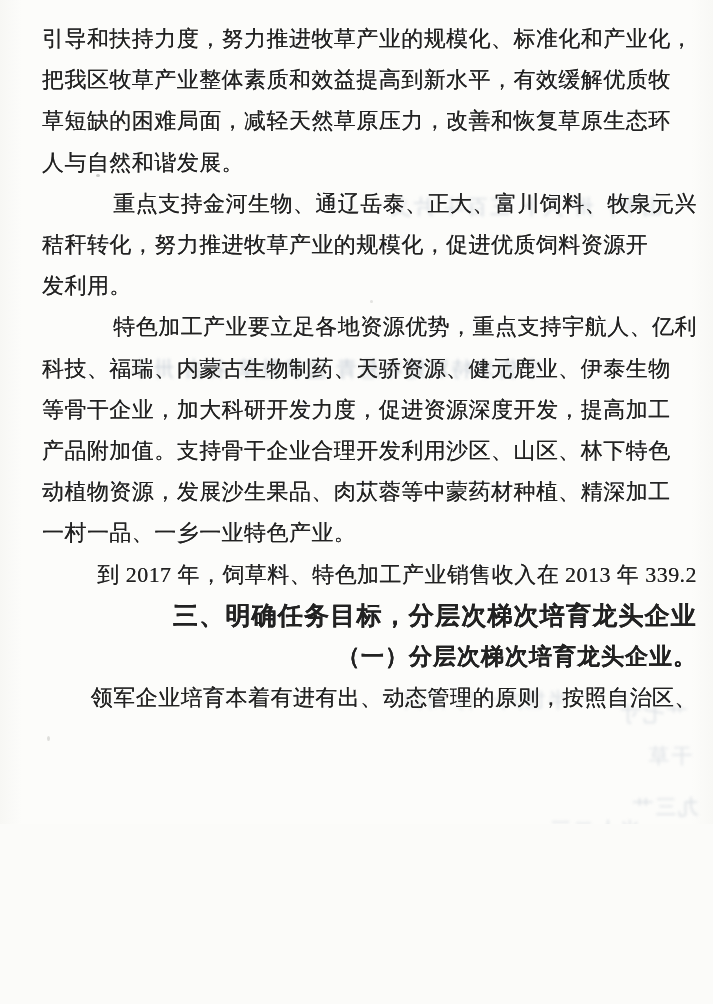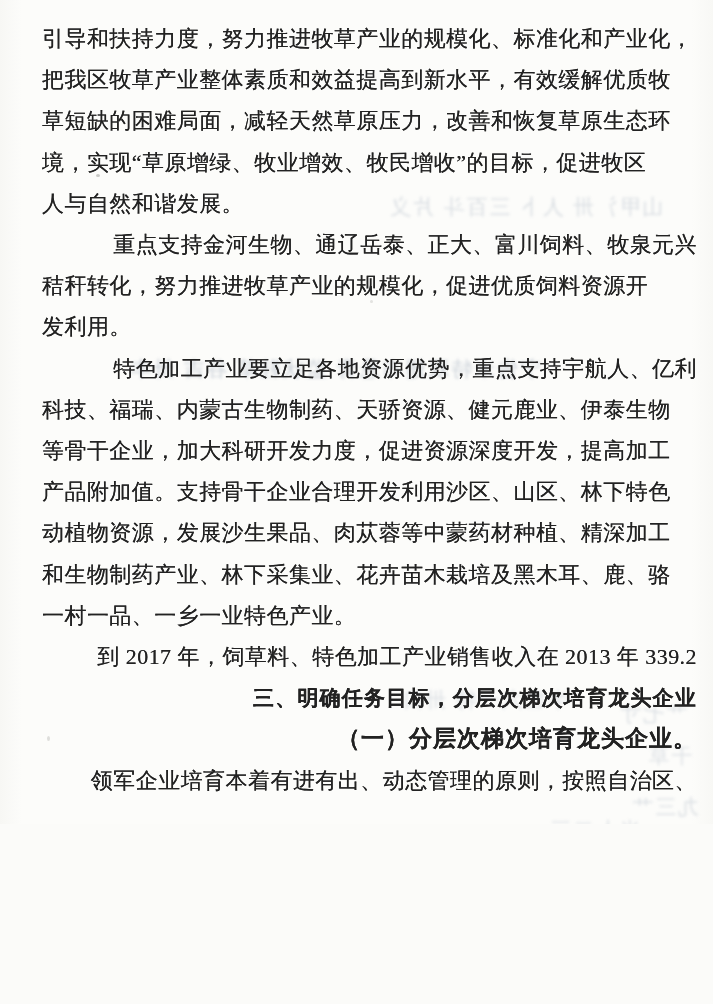--- a/index.html
+++ b/index.html
@@ -27,21 +27,21 @@
     font-size: 22px;
     line-height: 41.2px;
     letter-spacing: 0.45px;
     white-space: nowrap;
     text-shadow: 0 0 0.4px #3a3a3a;
   }
   .indent { text-indent: 46px; text-align: right; }
   .heading1 .line {
     font-weight: bold;
     font-family: "Liberation Sans", "DejaVu Sans", sans-serif;
-    font-size: 21px;
+    font-size: 25px;
     letter-spacing: 1.2px;
     text-shadow: 0 0 0.6px #111;
   }
   .heading2 .line {
     font-weight: bold;
     font-family: "Liberation Serif", "DejaVu Serif", serif;
     font-size: 23px;
     letter-spacing: 1px;
     text-shadow: 0 0 0.6px #111;
   }
@@ -86,35 +86,33 @@
       <span class="smudge" style="left: 548px; top: 816px; opacity: 0.4;">米卜二三</span>
       <span class="smudge" style="left: 432px; top: 855px; opacity: 0.5;">斗去做英 马丰 支持收卅</span>
       <span class="smudge" style="left: 662px; top: 895px; opacity: 0.38;">丁卩</span>
       <span class="smudge" style="left: 585px; top: 933px; opacity: 0.32;">卅一丶</span>
     </div>
   <div id="content">
       <div class="para body">
         <div class="line">引导和扶持力度，努力推进牧草产业的规模化、标准化和产业化，</div>
         <div class="line">把我区牧草产业整体素质和效益提高到新水平，有效缓解优质牧</div>
         <div class="line">草短缺的困难局面，减轻天然草原压力，改善和恢复草原生态环</div>
-        <div class="line">境，实现“草原增绿、牧业增效、牧民增收”的目标，促进牧区</div>
         <div class="line">人与自然和谐发展。</div>
       </div>
       <div class="para body">
         <div class="line indent">重点支持金河生物、通辽岳泰、正大、富川饲料、牧泉元兴</div>
         <div class="line">秸秆转化，努力推进牧草产业的规模化，促进优质饲料资源开</div>
         <div class="line">发利用。</div>
       </div>
       <div class="para body">
         <div class="line indent">特色加工产业要立足各地资源优势，重点支持宇航人、亿利</div>
         <div class="line">科技、福瑞、内蒙古生物制药、天骄资源、健元鹿业、伊泰生物</div>
         <div class="line">等骨干企业，加大科研开发力度，促进资源深度开发，提高加工</div>
         <div class="line">产品附加值。支持骨干企业合理开发利用沙区、山区、林下特色</div>
         <div class="line">动植物资源，发展沙生果品、肉苁蓉等中蒙药材种植、精深加工</div>
-        <div class="line">和生物制药产业、林下采集业、花卉苗木栽培及黑木耳、鹿、骆</div>
         <div class="line">一村一品、一乡一业特色产业。</div>
       </div>
       <div class="para body">
         <div class="line indent">到 2017 年，饲草料、特色加工产业销售收入在 2013 年 339.2</div>
       </div>
       <div class="para heading1">
         <div class="line indent">三、明确任务目标，分层次梯次培育龙头企业</div>
       </div>
       <div class="para heading2">
         <div class="line indent">（一）分层次梯次培育龙头企业。</div>

